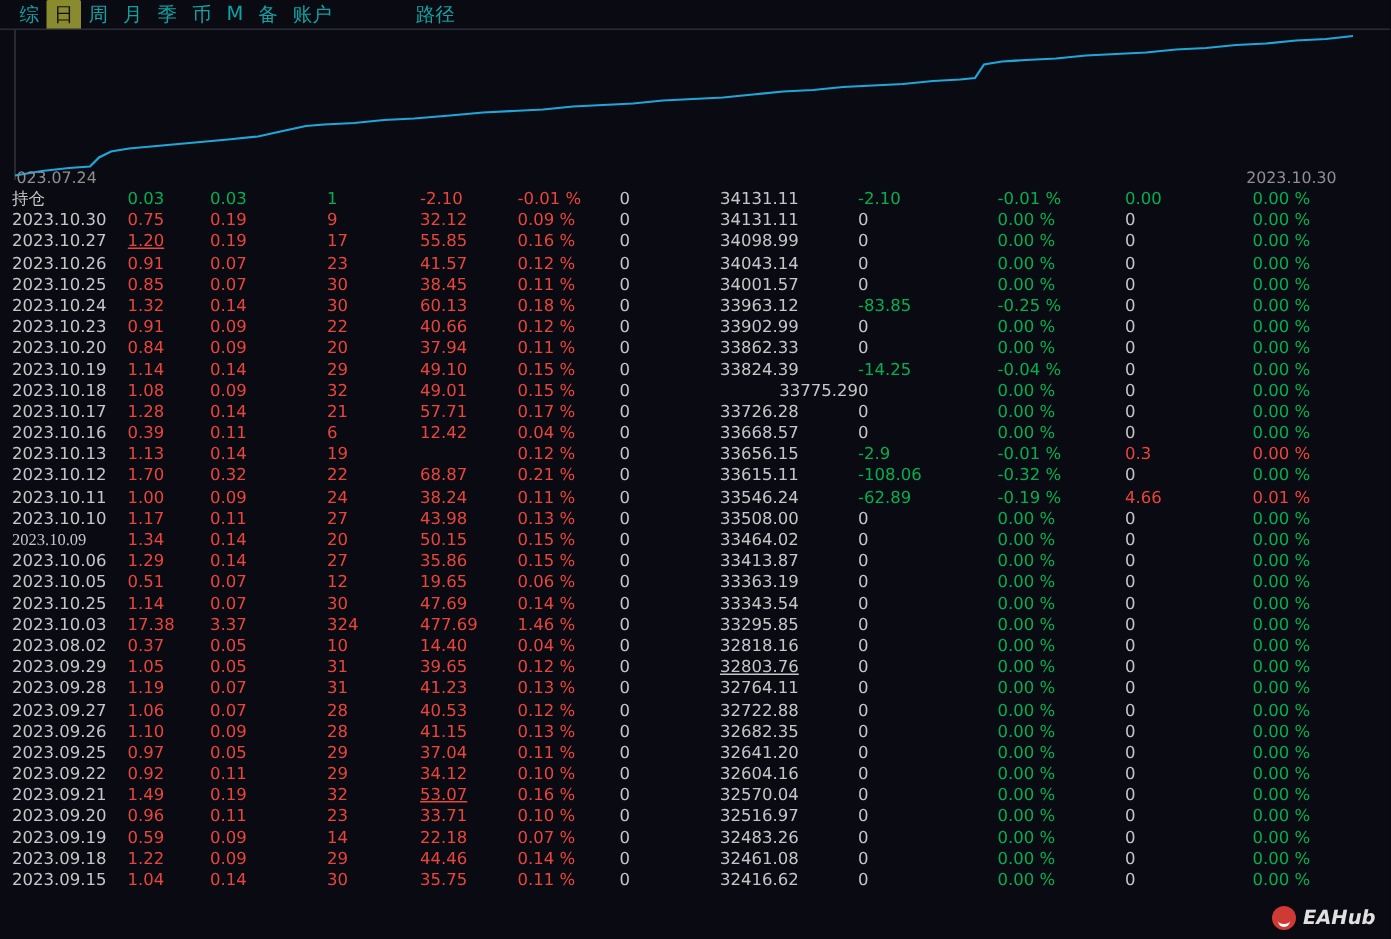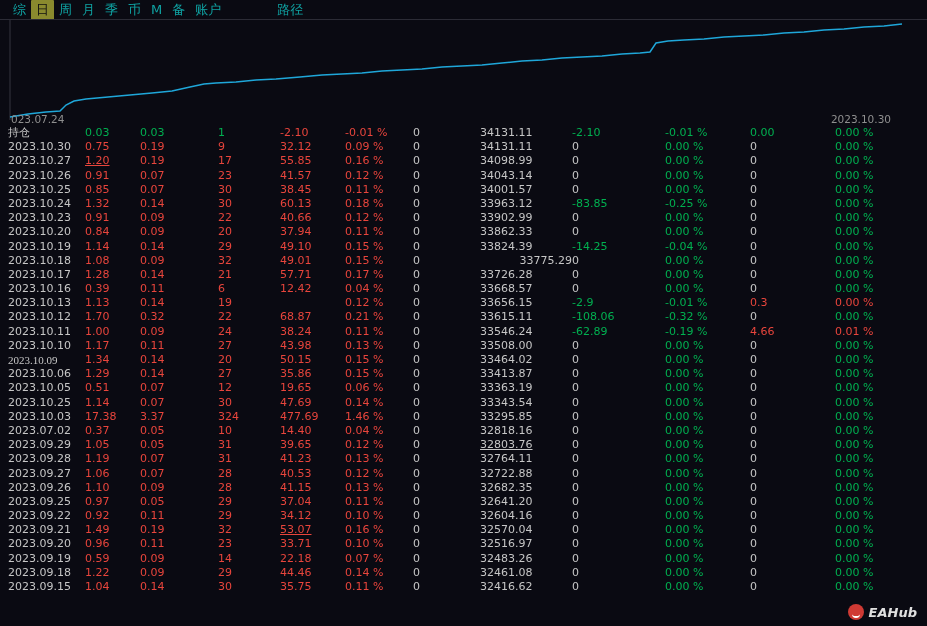--- a/index.html
+++ b/index.html
@@ -341,21 +341,21 @@
           <span style="color: rgb(232, 69, 60);">477.69</span>
           <span style="color: rgb(232, 69, 60);">1.46 %</span>
           <span style="color: rgb(198, 198, 198);">0</span>
           <span style="color: rgb(198, 198, 198);">33295.85</span>
           <span style="color: rgb(198, 198, 198);">0</span>
           <span style="color: rgb(0, 176, 80);">0.00 %</span>
           <span style="color: rgb(198, 198, 198);">0</span>
           <span style="color: rgb(0, 176, 80);">0.00 %</span>
         </div>
         <div class="trow">
-          <span style="color: rgb(198, 198, 198);">2023.07.02</span>
+          <span style="color: rgb(198, 198, 198);">2023.08.02</span>
           <span style="color: rgb(232, 69, 60);">0.37</span>
           <span style="color: rgb(232, 69, 60);">0.05</span>
           <span style="color: rgb(232, 69, 60);">10</span>
           <span style="color: rgb(232, 69, 60);">14.40</span>
           <span style="color: rgb(232, 69, 60);">0.04 %</span>
           <span style="color: rgb(198, 198, 198);">0</span>
           <span style="color: rgb(198, 198, 198);">32818.16</span>
           <span style="color: rgb(198, 198, 198);">0</span>
           <span style="color: rgb(0, 176, 80);">0.00 %</span>
           <span style="color: rgb(198, 198, 198);">0</span>

